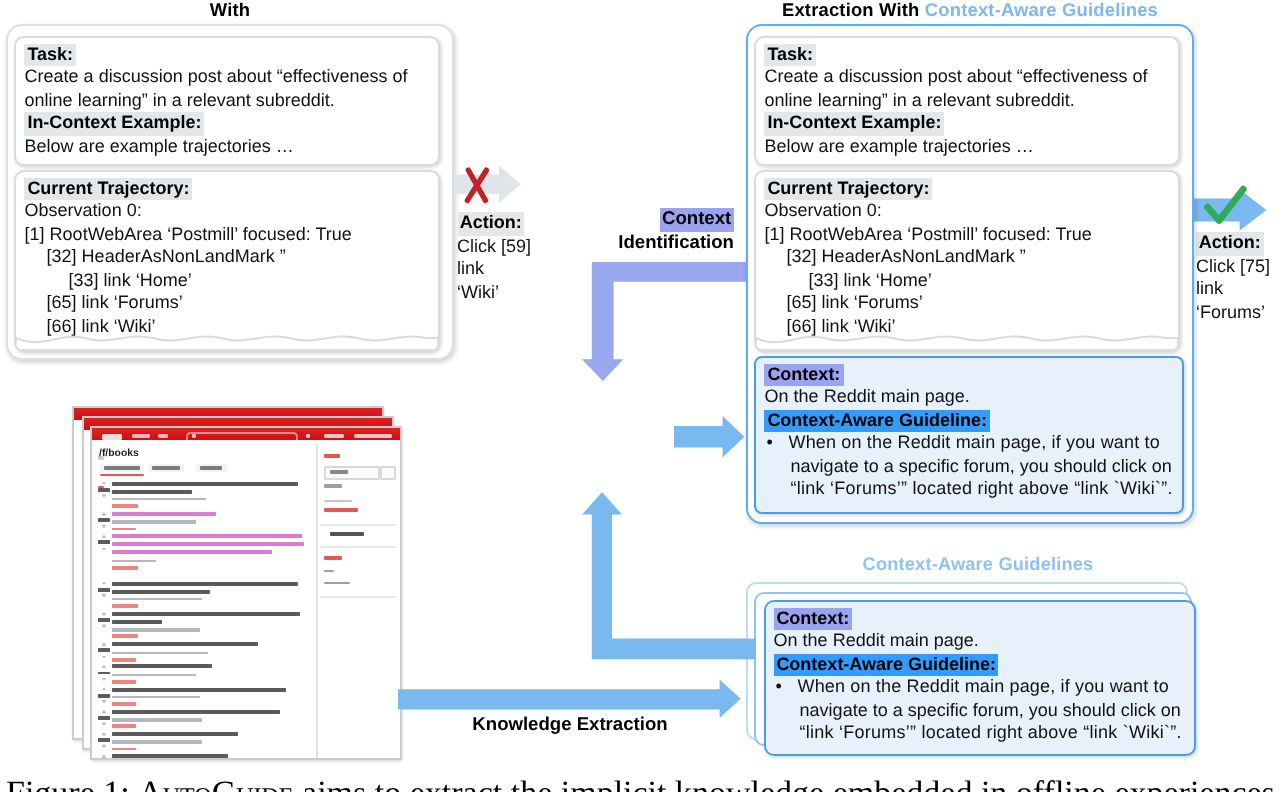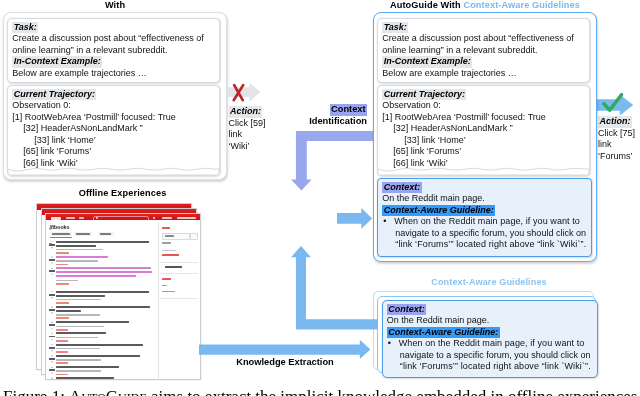--- a/index.html
+++ b/index.html
@@ -13,21 +13,21 @@
 
   
   .outer{position:absolute;border-radius:8px;background:#fff;}
   .outer.gray{border:1.1px solid #dcdfe3;box-shadow:0.8px 1.2px 2px rgba(0,0,0,.16);}
   .outer.blue{border:1.6px solid #5BAEF5;box-shadow:0.8px 1.2px 2px rgba(0,0,0,.16);}
   .card{position:absolute;border:1px solid #d8dbdf;border-radius:5px;background:#fff;
         box-shadow:0.6px 0.9px 1.6px rgba(0,0,0,.14);}
 
   
   .txt{font-size:9px;color:#111;line-height:11.6px;white-space:nowrap;}
-  .lrow{line-height:11.6px;font-size:0;white-space:nowrap;font-style:italic;}
+  .lrow{line-height:11.6px;font-size:0;white-space:nowrap;}
   .lbl{display:inline-block;font-weight:bold;font-size:9px;color:#000;
        padding:0 1.4px;line-height:11.6px;vertical-align:top;}
   .hl-gray{background:#e3e7ea;}
   .hl-peri{background:#9aa3ef;}
   .hl-blue{background:#339bfb;}
 
   
   .wave{position:absolute;left:0;bottom:0;width:100%;height:9px;overflow:hidden;}
   .wave svg{display:block;width:100%;height:9px;}
 
@@ -110,21 +110,20 @@
       <div class="lrow"><span class="lbl hl-blue">Context-Aware Guideline:</span></div>
       <div class="txt" style="padding-left:1px;letter-spacing:0.08px;">•&nbsp;&nbsp; When on the Reddit main page, if you want to</div>
       <div class="txt" style="padding-left:13px;">navigate to a specific forum, you should click on</div>
       <div class="txt" style="padding-left:13px;letter-spacing:0.12px;">“link ‘Forums’” located right above “link `Wiki`”.</div>
     </div>
   </div>
 
   <div style="position:absolute;left:3px;top:388px;width:640px;font-family:'Liberation Serif',serif;
               font-size:17px;line-height:18px;color:#000;white-space:nowrap;"><span>Figure 1:  </span><span style="font-variant:small-caps;">AutoGuide</span><span> aims to extract the implicit knowledge embedded in offline experiences</span></div>
 
-  <div class="ptitle" style="left:45px;top:188px;width:155px;text-align:center;font-size:9.2px;">Offline Experiences</div>
 
   <div class="shotstack" style="left:0;top:0;width:640px;height:396px;">
     <div class="shot" style="left:36px;top:203px;width:154px;height:165px;">
       <div class="navin"></div>
     </div>
     <div class="shot" style="left:40.5px;top:208px;width:154px;height:165px;">
       <div class="navin"></div>
     </div>
     <div class="shot" id="frontshot" style="left:45px;top:213px;width:154px;height:165px;">
       <div class="navin"></div>
@@ -301,21 +300,21 @@
   <svg class="arrowsvg" style="left:602px;top:92px;width:22px;height:22px;" viewBox="0 0 22 22">
     <path d="M1.8 11.6 L7.6 18.2 L19.6 2.6" stroke="#2EAB5B" stroke-width="3.4" fill="none" stroke-linecap="round" stroke-linejoin="round"></path>
   </svg>
   <div class="abs" style="left:598px;top:116px;">
     <div class="lrow"><span class="lbl hl-gray">Action:</span></div>
     <div class="actline">Click [75]</div>
     <div class="actline">link</div>
     <div class="actline">‘Forums’</div>
   </div>
 
-  <div class="ptitle" style="left:370px;top:-0.5px;width:230px;text-align:center;font-size:9.2px;"><span>AutoGuide With </span><span style="color:#7FB8EB;">Context-Aware Guidelines</span></div>
+  <div class="ptitle" style="left:370px;top:-0.5px;width:230px;text-align:center;font-size:9.2px;"><span>Extraction With </span><span style="color:#7FB8EB;">Context-Aware Guidelines</span></div>
 
   <div class="outer blue" style="left:373px;top:12px;width:222px;height:248px;">
 
     <div class="card" style="left:3px;top:5px;width:211px;height:63px;">
       <div class="abs" style="left:4.3px;top:2.5px;">
         <div class="lrow"><span class="lbl hl-gray">Task:</span></div>
         <div class="txt">Create a discussion post about “effectiveness of</div>
         <div class="txt">online learning” in a relevant subreddit.</div>
         <div class="lrow"><span class="lbl hl-gray">In-Context Example:</span></div>
         <div class="txt">Below are example trajectories …</div>

